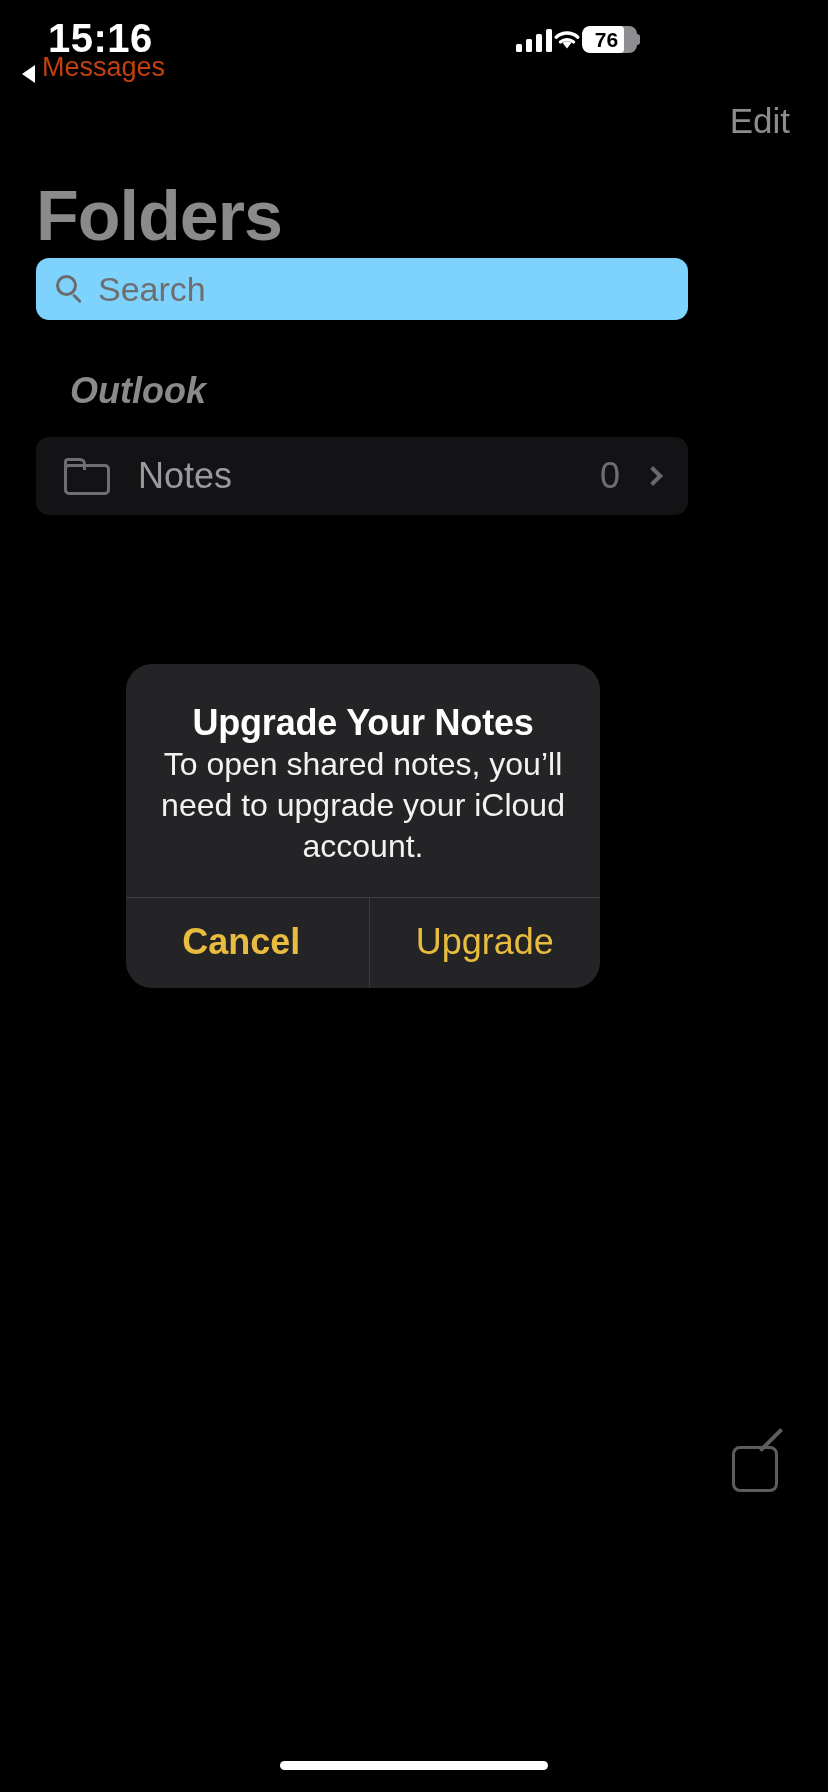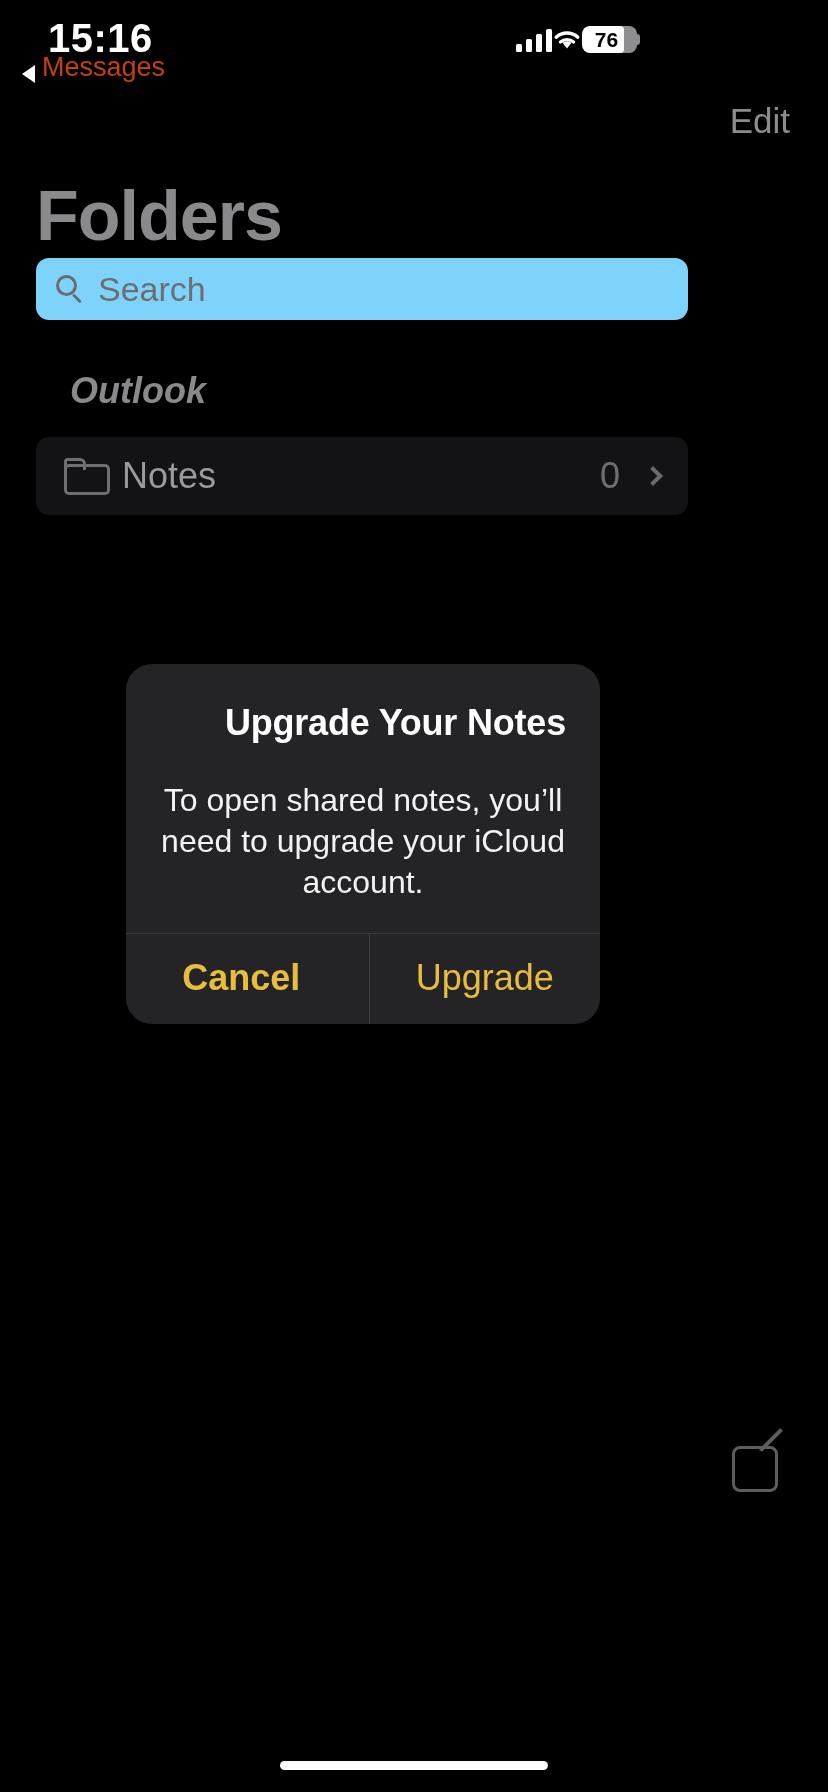--- a/index.html
+++ b/index.html
@@ -109,42 +109,42 @@
   .folder-ico .body {
     position:absolute; left:0; bottom:0; width:46px; height:31px;
     border:3px solid #6f6f72; border-radius:5px;
   }
   .folder-ico .tab {
     position:absolute; left:0; top:0; width:22px; height:12px;
     border:3px solid #6f6f72; border-bottom:none;
     border-radius:4px 6px 0 0;
   }
   .folder-name {
-    margin-left:12px; font-size:36px; color:#9a9a9c; flex:1;
+    margin-left:28px; font-size:36px; color:#9a9a9c; flex:1;
   }
   .folder-count { font-size:36px; color:#6e6e71; margin-right:26px; }
   .chev {
     width:14px; height:14px; flex:none;
     border-right:4px solid #6a6a6d; border-top:4px solid #6a6a6d;
     transform:rotate(45deg);
   }
 
   
   .alert {
     position:absolute; left:126px; top:664px;
     width:474px;
     background:#242426; border-radius:26px; overflow:hidden;
   }
   .alert-body { padding:38px 34px 30px; text-align:center; }
   .alert-title {
     font-size:36px; font-weight:bold; color:#fff;
-    margin-bottom:0; letter-spacing:-0.2px;text-align:right;
+    margin-bottom:0; letter-spacing:-0.2px;
   }
   .alert-msg {
-    font-size:32px; color:#f2f2f2; line-height:1.28;margin-top:36px;
+    font-size:32px; color:#f2f2f2; line-height:1.28;
   }
   .alert-actions {
     display:flex; border-top:1.5px solid #3c3c3e;gap:12px;
   }
   .alert-btn {
     flex:1; text-align:center;
     padding:23px 0 25px;
     font-size:36px; color:#e8bc3e;
   }
   .alert-btn.bold { font-weight:bold; }

